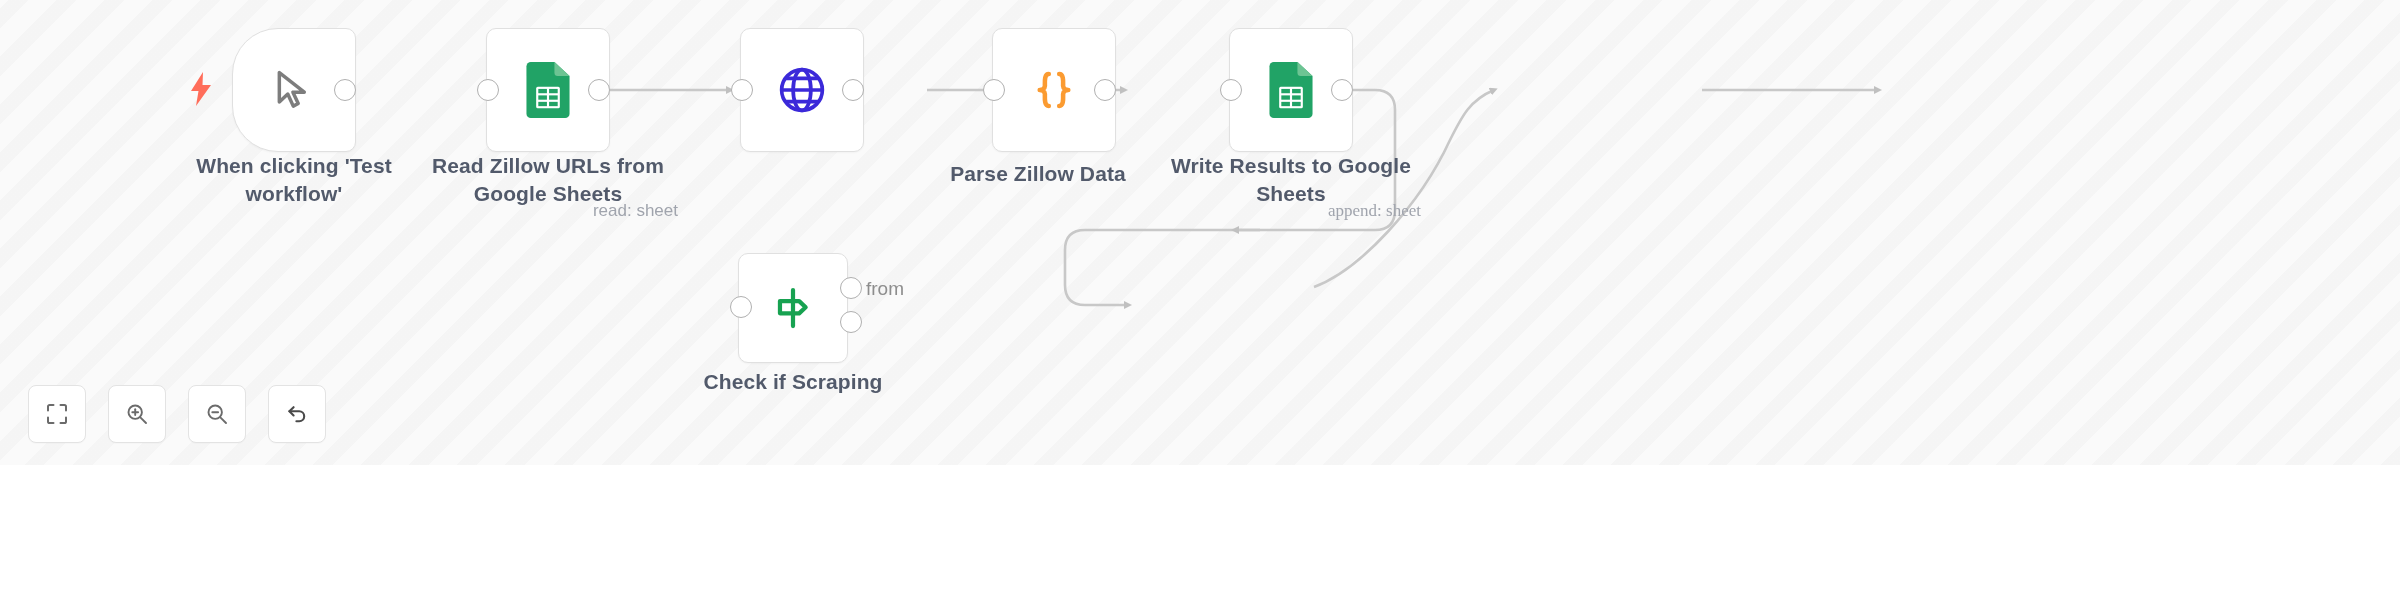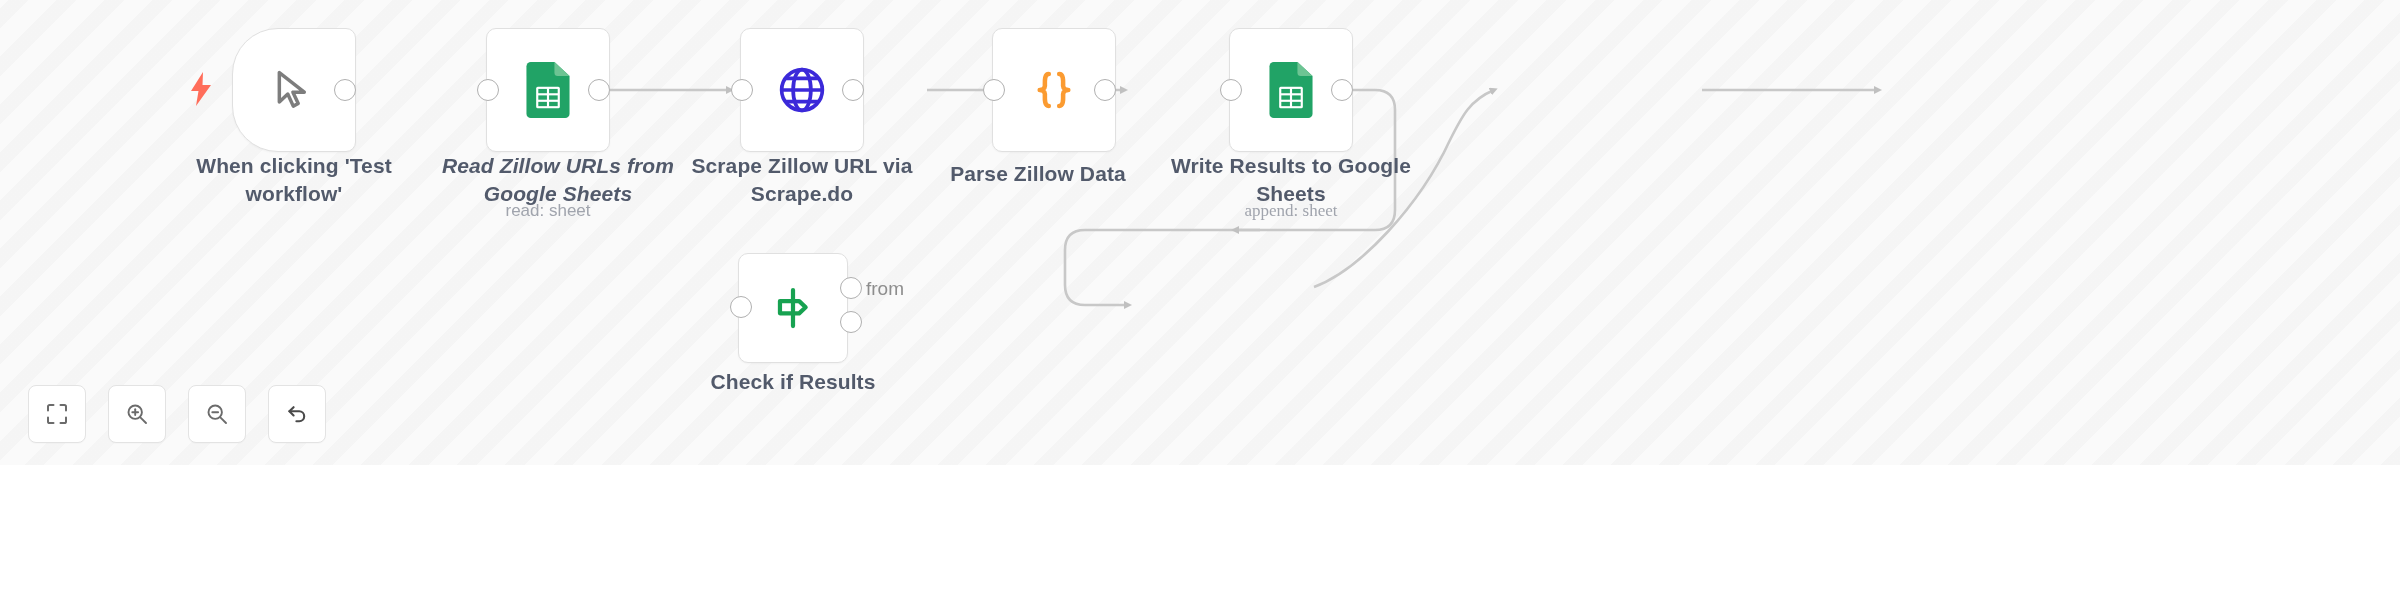--- a/index.html
+++ b/index.html
@@ -70,21 +70,21 @@
     position: absolute;
     text-align: center;
     color: #525a6b;
     font-size: 21px;
     font-weight: 700;
     line-height: 1.32;
     letter-spacing: 0.1px;
   }
   .subcaption {
     position: absolute;
-    text-align: center;
+    text-align: right;
     color: #a0a4ad;
     font-size: 17px;
     font-weight: 400;
     line-height: 1.3;
   }
 
   
   .branch-label {
     position: absolute;
     color: #8d8d8d;
@@ -181,37 +181,36 @@
         <rect x="21" y="25" width="8" height="4" fill="#21a366"></rect>
         <rect x="11" y="31" width="8" height="4" fill="#21a366"></rect>
         <rect x="21" y="31" width="8" height="4" fill="#21a366"></rect>
         <rect x="11" y="37" width="8" height="4" fill="#21a366"></rect>
         <rect x="21" y="37" width="8" height="4" fill="#21a366"></rect>
       </svg>
     </span>
   </div>
   <div class="port" style="left:477px; top:79px;"></div>
   <div class="port" style="left:588px; top:79px;"></div>
-  <div class="caption" style="left:428px; top:152px; width:260px;font-style:italic;">Read Zillow URLs from Google Sheets</div>
+  <div class="caption" style="left:418px; top:152px; width:260px;">Read Zillow URLs from Google Sheets</div>
   <div class="subcaption" style="left:418px; top:200px; width:260px;">read: sheet</div>
 
   <div class="node" style="left:740px; top:28px; width:124px; height:124px;">
     <span class="node-icon">
       <svg width="52" height="52" viewBox="0 0 24 24" fill="none" stroke="#3b29d9" stroke-width="1.7">
         <circle cx="12" cy="12" r="9.4"></circle>
         <ellipse cx="12" cy="12" rx="4.1" ry="9.4"></ellipse>
         <line x1="2.6" y1="12" x2="21.4" y2="12"></line>
         <line x1="4.3" y1="6.6" x2="19.7" y2="6.6"></line>
         <line x1="4.3" y1="17.4" x2="19.7" y2="17.4"></line>
       </svg>
     </span>
   </div>
   <div class="port" style="left:731px; top:79px;"></div>
   <div class="port" style="left:842px; top:79px;"></div>
-  <div class="caption" style="left:672px; top:152px; width:260px;">Scrape Zillow URL via Scrape.do</div>
 
   <div class="node" style="left:992px; top:28px; width:124px; height:124px;">
     <span class="node-icon">
       <svg width="52" height="52" viewBox="0 0 24 24" fill="none" stroke="#fb9b31" stroke-width="2.1" stroke-linecap="round" stroke-linejoin="round">
         <path d="M9.6 4.6 C7.4 4.6 7.8 8.4 7.8 10.2 C7.8 11.4 6.4 12 5.4 12 C6.4 12 7.8 12.6 7.8 13.8 C7.8 15.6 7.4 19.4 9.6 19.4"></path>
         <path d="M14.4 4.6 C16.6 4.6 16.2 8.4 16.2 10.2 C16.2 11.4 17.6 12 18.6 12 C17.6 12 16.2 12.6 16.2 13.8 C16.2 15.6 16.6 19.4 14.4 19.4"></path>
       </svg>
     </span>
   </div>
   <div class="port" style="left:983px; top:79px;"></div>
@@ -243,21 +242,21 @@
       <svg width="46" height="46" viewBox="0 0 24 24" fill="none" stroke="#17a251" stroke-width="2.2" stroke-linecap="round" stroke-linejoin="round">
         <line x1="12" y1="2.6" x2="12" y2="21.4"></line>
         <path d="M5.2 8.4 H15.2 L18.6 11.6 L15.2 14.8 H5.2 Z"></path>
       </svg>
     </span>
   </div>
   <div class="port" style="left:730px; top:296px;"></div>
   <div class="port" style="left:840px; top:277px;"></div>
   <div class="port" style="left:840px; top:311px;"></div>
   <div class="branch-label" style="left:866px; top:278px;">from</div>
-  <div class="caption" style="left:663px; top:368px; width:260px;">Check if Results</div>
+  <div class="caption" style="left:663px; top:368px; width:260px;">Check if Scraping</div>
 
   <div id="toolbar">
 
     <div class="tool-btn">
       <span>
         <svg width="24" height="24" viewBox="0 0 24 24" fill="none" stroke="#6b6b6b" stroke-width="2" stroke-linecap="round" stroke-linejoin="round">
           <path d="M3 8.5 V4.6 a1.6 1.6 0 0 1 1.6 -1.6 H8.5"></path>
           <path d="M15.5 3 H19.4 a1.6 1.6 0 0 1 1.6 1.6 V8.5"></path>
           <path d="M21 15.5 V19.4 a1.6 1.6 0 0 1 -1.6 1.6 H15.5"></path>
           <path d="M8.5 21 H4.6 a1.6 1.6 0 0 1 -1.6 -1.6 V15.5"></path>

